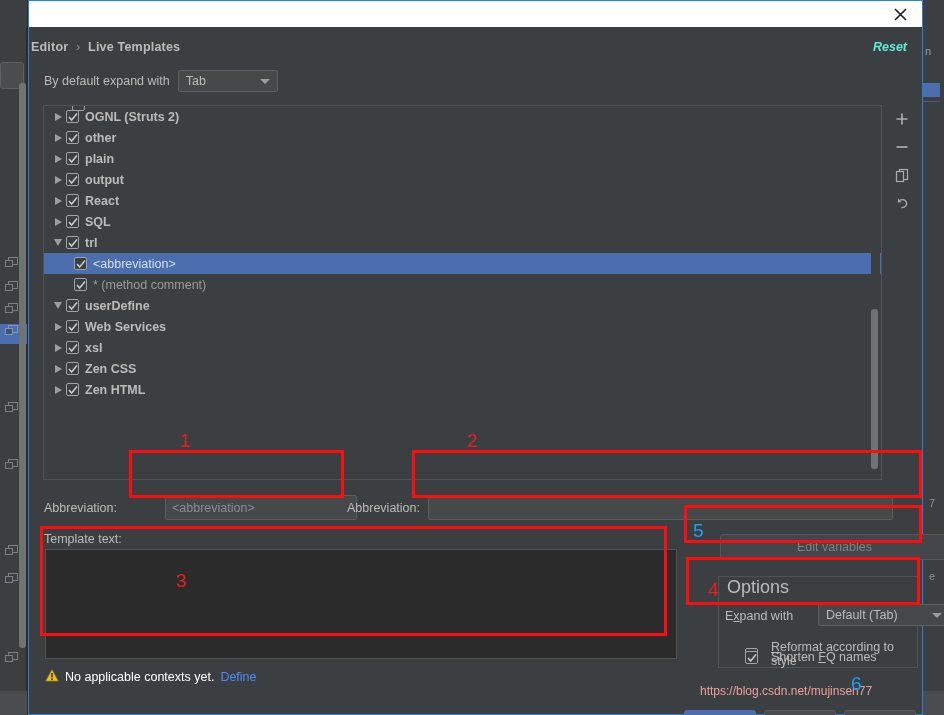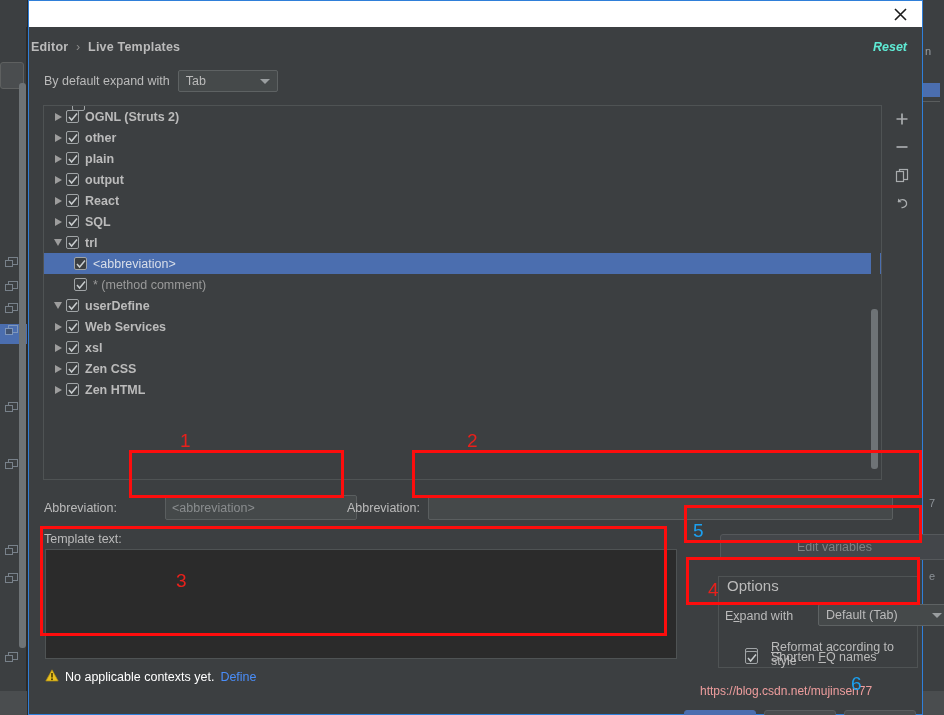--- a/index.html
+++ b/index.html
@@ -243,21 +243,21 @@
   }
 
   
   #options-group {
     position: absolute; left: 689px; top: 549px; width: 200px; height: 92px;
     border: 1px solid #4f5354;
   }
   #options-legend {
     position: absolute; left: 695px; top: 550px;
     background: #3c3f41; padding: 0 3px;
-    font-size: 15px; color: #bbbbbb;
+    font-size: 18px; color: #bbbbbb;
   }
   #expand-with-label {
     position: absolute; left: 696px; top: 582px;
     font-size: 12.5px; color: #bbbbbb;
   }
   #expand-with-label u { text-decoration: underline; }
   #expand-with-combo {
     position: absolute; left: 789px; top: 577px; width: 132px;
   }
   .optrow {

